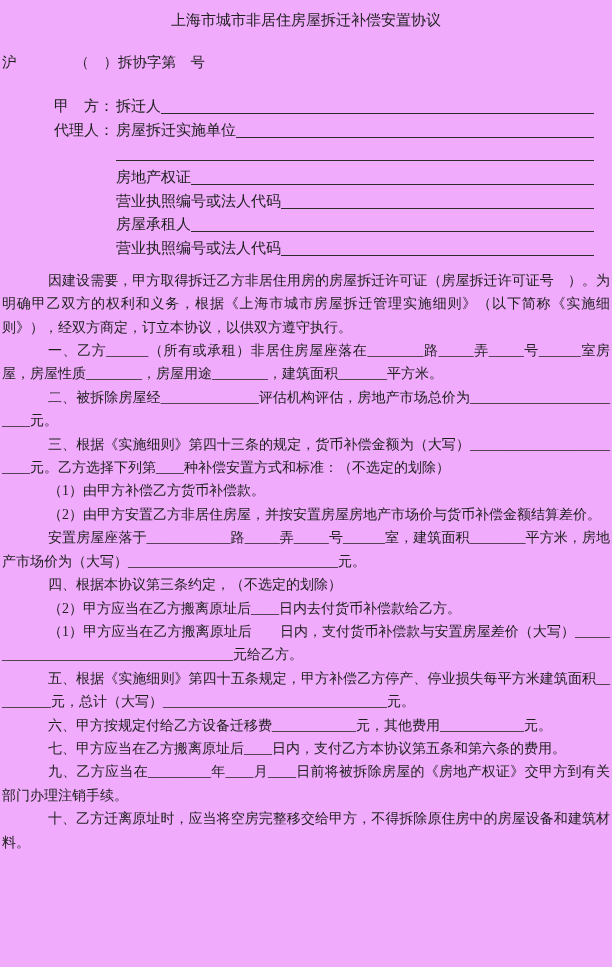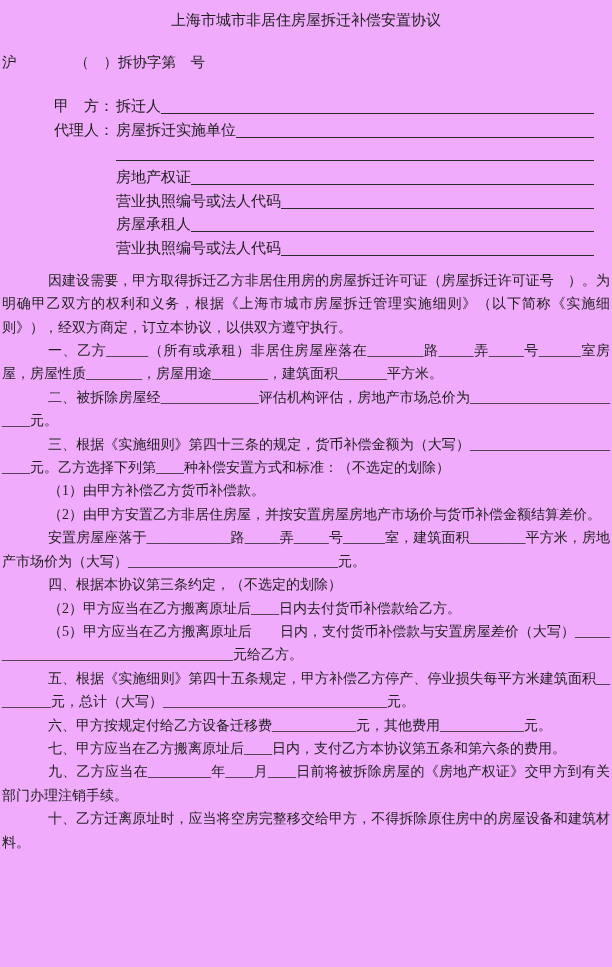--- a/index.html
+++ b/index.html
@@ -106,21 +106,21 @@
   <div class="content">
     <p class="para">因建设需要，甲方取得拆迁乙方非居住用房的房屋拆迁许可证（房屋拆迁许可证号　）。为明确甲乙双方的权利和义务，根据《上海市城市房屋拆迁管理实施细则》（以下简称《实施细则》），经双方商定，订立本协议，以供双方遵守执行。</p>
     <p class="para">一、乙方______（所有或承租）非居住房屋座落在________路_____弄_____号______室房屋，房屋性质________，房屋用途________，建筑面积_______平方米。</p>
     <p class="para">二、被拆除房屋经______________评估机构评估，房地产市场总价为________________________元。</p>
     <p class="para">三、根据《实施细则》第四十三条的规定，货币补偿金额为（大写）________________________元。乙方选择下列第____种补偿安置方式和标准：（不选定的划除）</p>
     <p class="para">（1）由甲方补偿乙方货币补偿款。</p>
     <p class="para">（2）由甲方安置乙方非居住房屋，并按安置房屋房地产市场价与货币补偿金额结算差价。</p>
     <p class="para">安置房屋座落于____________路_____弄_____号______室，建筑面积________平方米，房地产市场价为（大写）______________________________元。</p>
     <p class="para">四、根据本协议第三条约定，（不选定的划除）</p>
     <p class="para">（2）甲方应当在乙方搬离原址后____日内去付货币补偿款给乙方。</p>
-    <p class="para">（5）甲方应当在乙方搬离原址后　　日内，支付货币补偿款与安置房屋差价（大写）______________________________________元给乙方。</p>
+    <p class="para">（1）甲方应当在乙方搬离原址后　　日内，支付货币补偿款与安置房屋差价（大写）______________________________________元给乙方。</p>
     <p class="para">五、根据《实施细则》第四十五条规定，甲方补偿乙方停产、停业损失每平方米建筑面积_________元，总计（大写）________________________________元。</p>
     <p class="para">六、甲方按规定付给乙方设备迁移费____________元，其他费用____________元。</p>
     <p class="para">七、甲方应当在乙方搬离原址后____日内，支付乙方本协议第五条和第六条的费用。</p>
     <p class="para">九、乙方应当在_________年____月____日前将被拆除房屋的《房地产权证》交甲方到有关部门办理注销手续。</p>
     <p class="para">十、乙方迁离原址时，应当将空房完整移交给甲方，不得拆除原住房中的房屋设备和建筑材料。</p>
 
   </div>
 
 </div>
 

